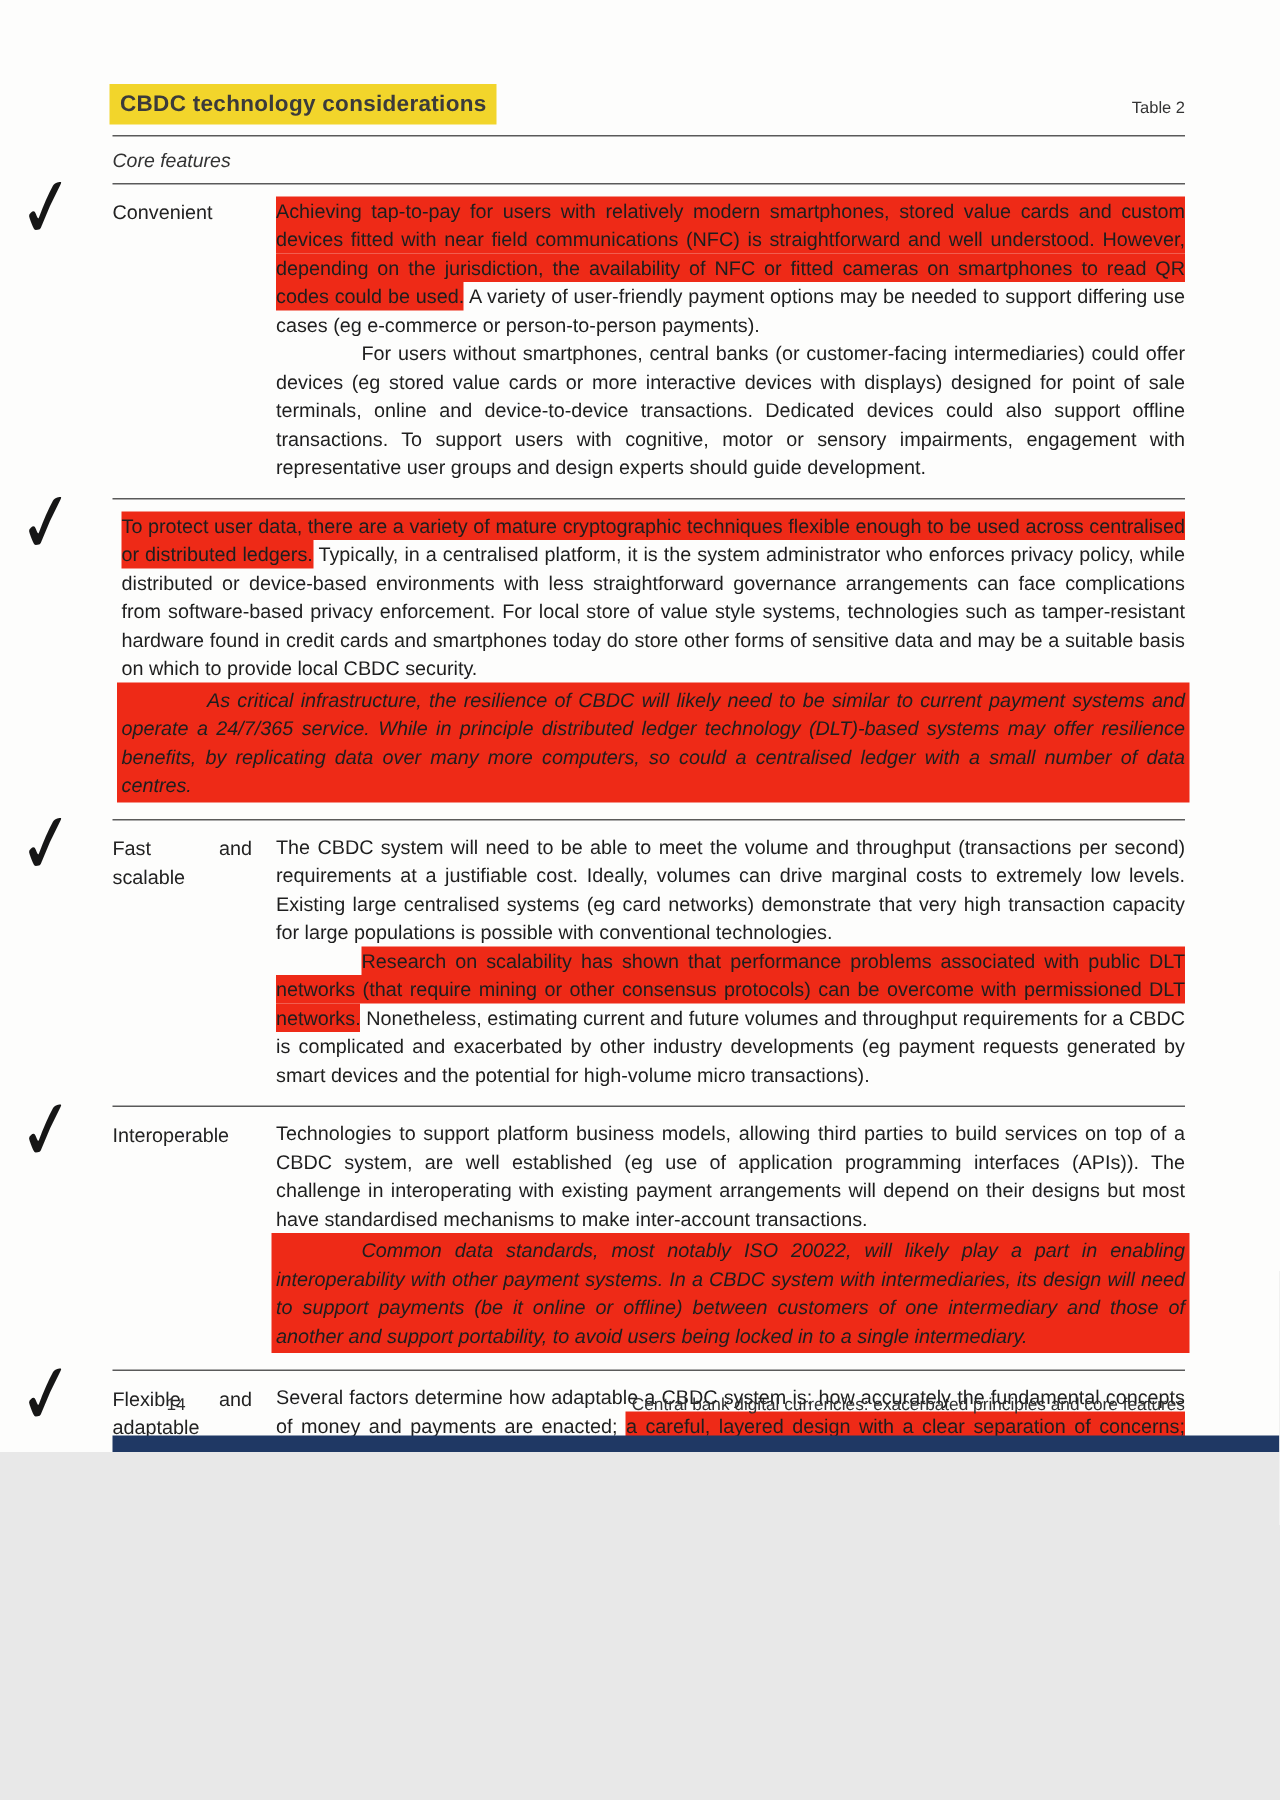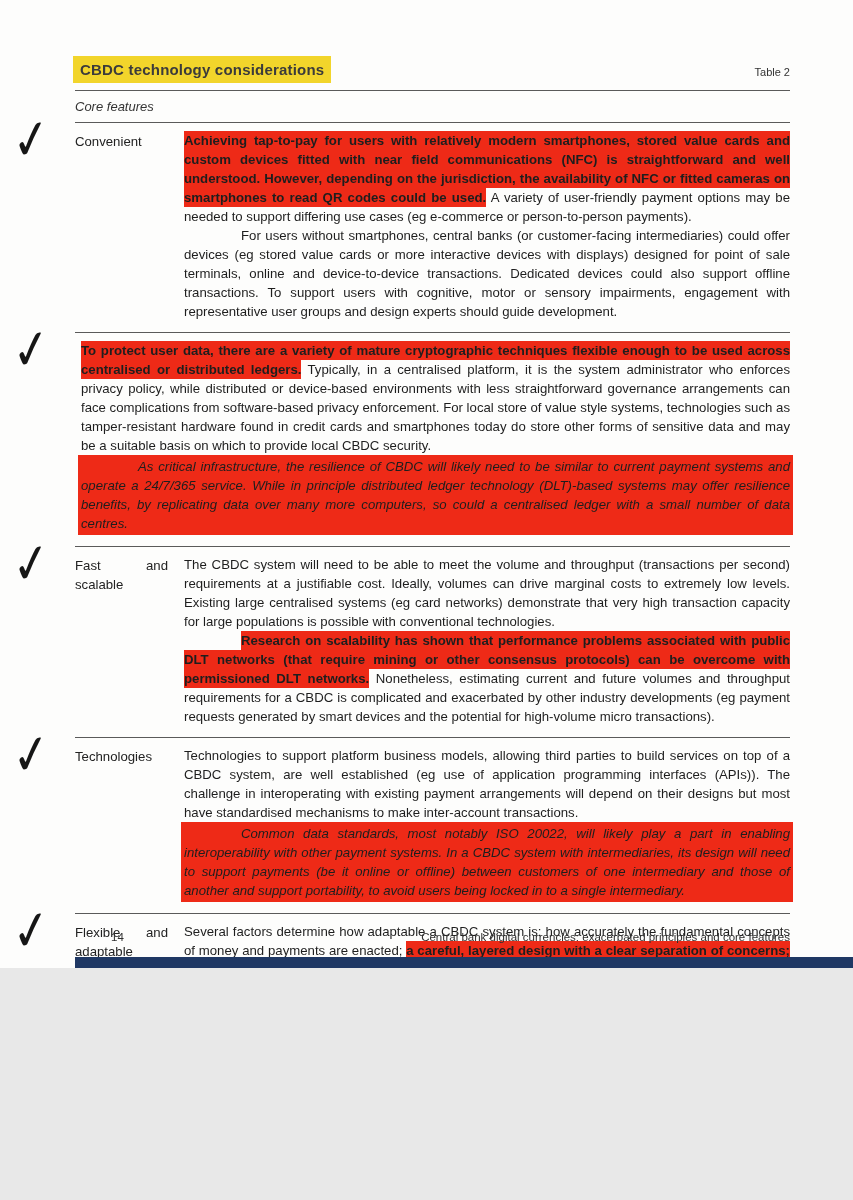--- a/index.html
+++ b/index.html
@@ -39,21 +39,21 @@
   .feature{
     width:103px;font-size:13.2px;line-height:19px;color:#222;
     padding-top:1px;text-align:justify;padding-right:10px;box-sizing:border-box;
   }
   .content{flex:1;padding-left:6px;}
   .para{
     margin:0;font-size:13.2px;line-height:19px;color:#1e1e1e;
     text-align:justify;
   }
   .para.indent{text-indent:57px;}
-  .hl{background:var(--red);padding:2px 0;font-weight:bold;}
+  .hl{background:var(--red);padding:2px 0;}
   .blockhl{background:var(--red);padding:2px 3px;margin:0 -3px;font-style:italic;}
 
   .check{
     position:absolute;left:-64px;top:-8px;
     font-size:48px;font-weight:bold;color:#161616;
     font-family:"DejaVu Sans", sans-serif;
     transform:rotate(-6deg) scaleY(1.18) scaleX(.95);
     line-height:1;
     user-select:none;
   }
@@ -102,21 +102,21 @@
           <div class="trow">
             <span class="check">✓</span>
             <div class="feature">Fast and scalable</div>
             <div class="content">
               <p class="para"><span>The CBDC system will need to be able to meet the volume and throughput (transactions per second) requirements at a justifiable cost. Ideally, volumes can drive marginal costs to extremely low levels. Existing large centralised systems (eg card networks) demonstrate that very high transaction capacity for large populations is possible with conventional technologies.</span></p>
               <p class="para indent"><span class="hl">Research on scalability has shown that performance problems associated with public DLT networks (that require mining or other consensus protocols) can be overcome with permissioned DLT networks.</span><span> Nonetheless, estimating current and future volumes and throughput requirements for a CBDC is complicated and exacerbated by other industry developments (eg payment requests generated by smart devices and the potential for high-volume micro transactions).</span></p>
             </div>
           </div>
           <div class="trow">
             <span class="check">✓</span>
-            <div class="feature">Technologies</div>
+            <div class="feature">Interoperable</div>
             <div class="content">
               <p class="para"><span>Technologies to support platform business models, allowing third parties to build services on top of a CBDC system, are well established (eg use of application programming interfaces (APIs)). The challenge in interoperating with existing payment arrangements will depend on their designs but most have standardised mechanisms to make inter-account transactions.</span></p>
               <p class="para indent blockhl"><span>Common data standards, most notably ISO 20022, will likely play a part in enabling interoperability with other payment systems. In a CBDC system with intermediaries, its design will need to support payments (be it online or offline) between customers of one intermediary and those of another and support portability, to avoid users being locked in to a single intermediary.</span></p>
             </div>
           </div>
           <div class="trow">
             <span class="check">✓</span>
             <div class="feature">Flexible and adaptable</div>
             <div class="content">
               <p class="para"><span>Several factors determine how adaptable a CBDC system is: how accurately the fundamental concepts of money and payments are enacted; </span><span class="hl">a careful, layered design with a clear separation of concerns; designing with foresight into how the environment may evolve (eg micro transactions, changes in cryptography) and so on.</span></p>

